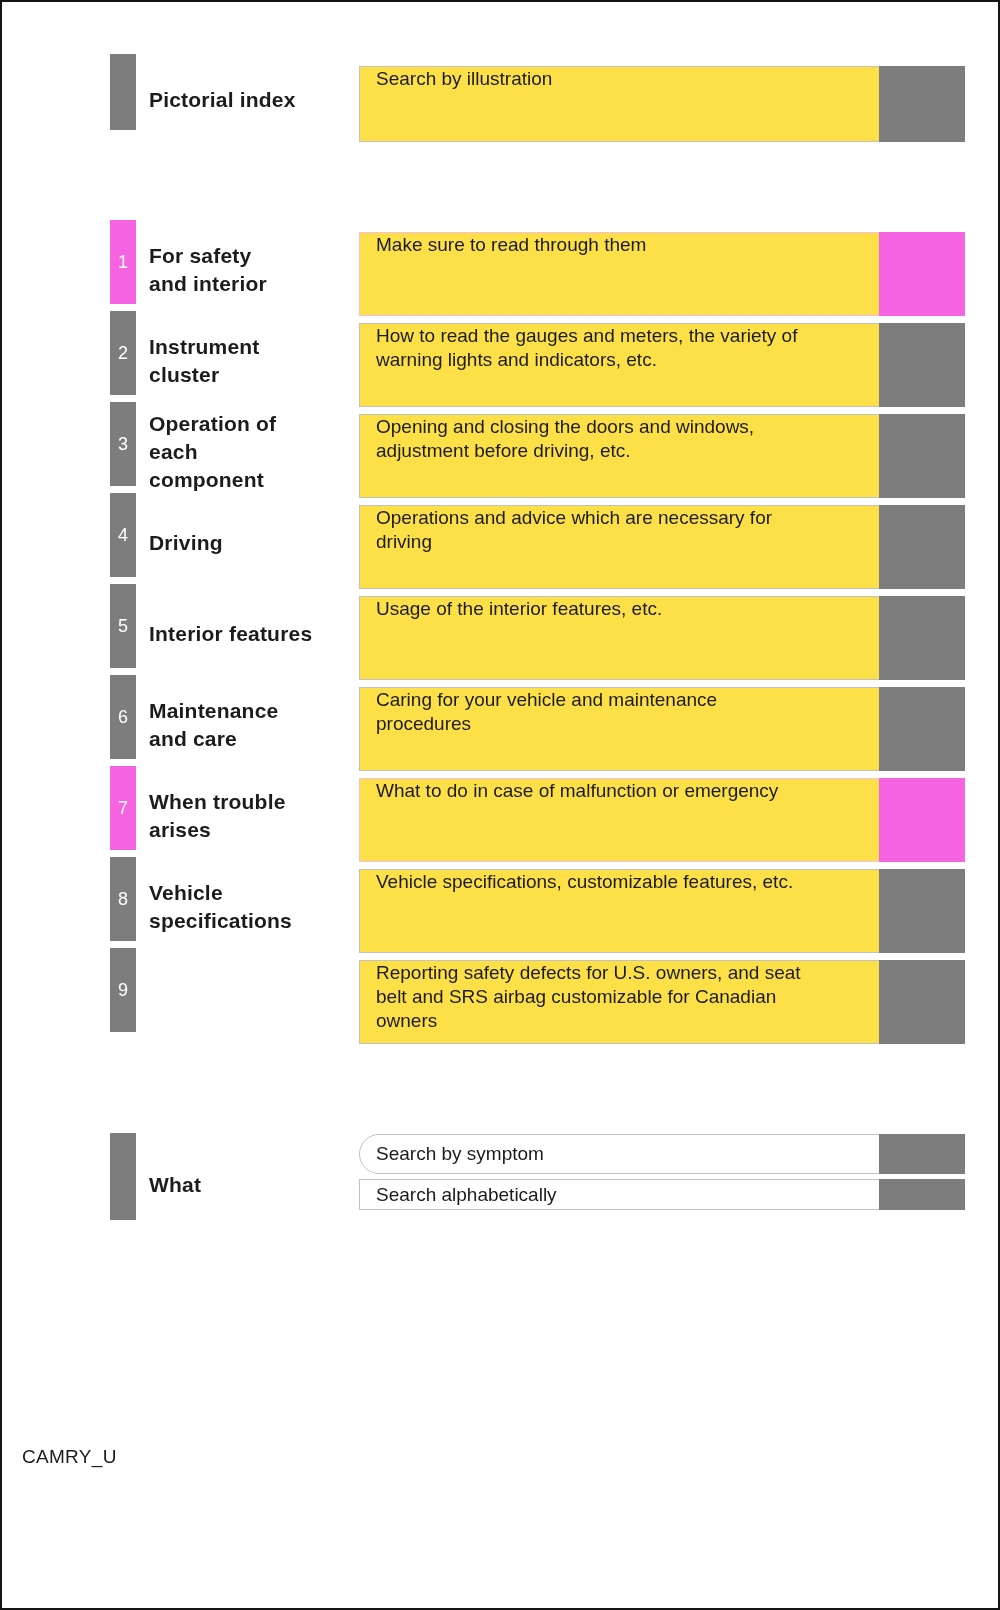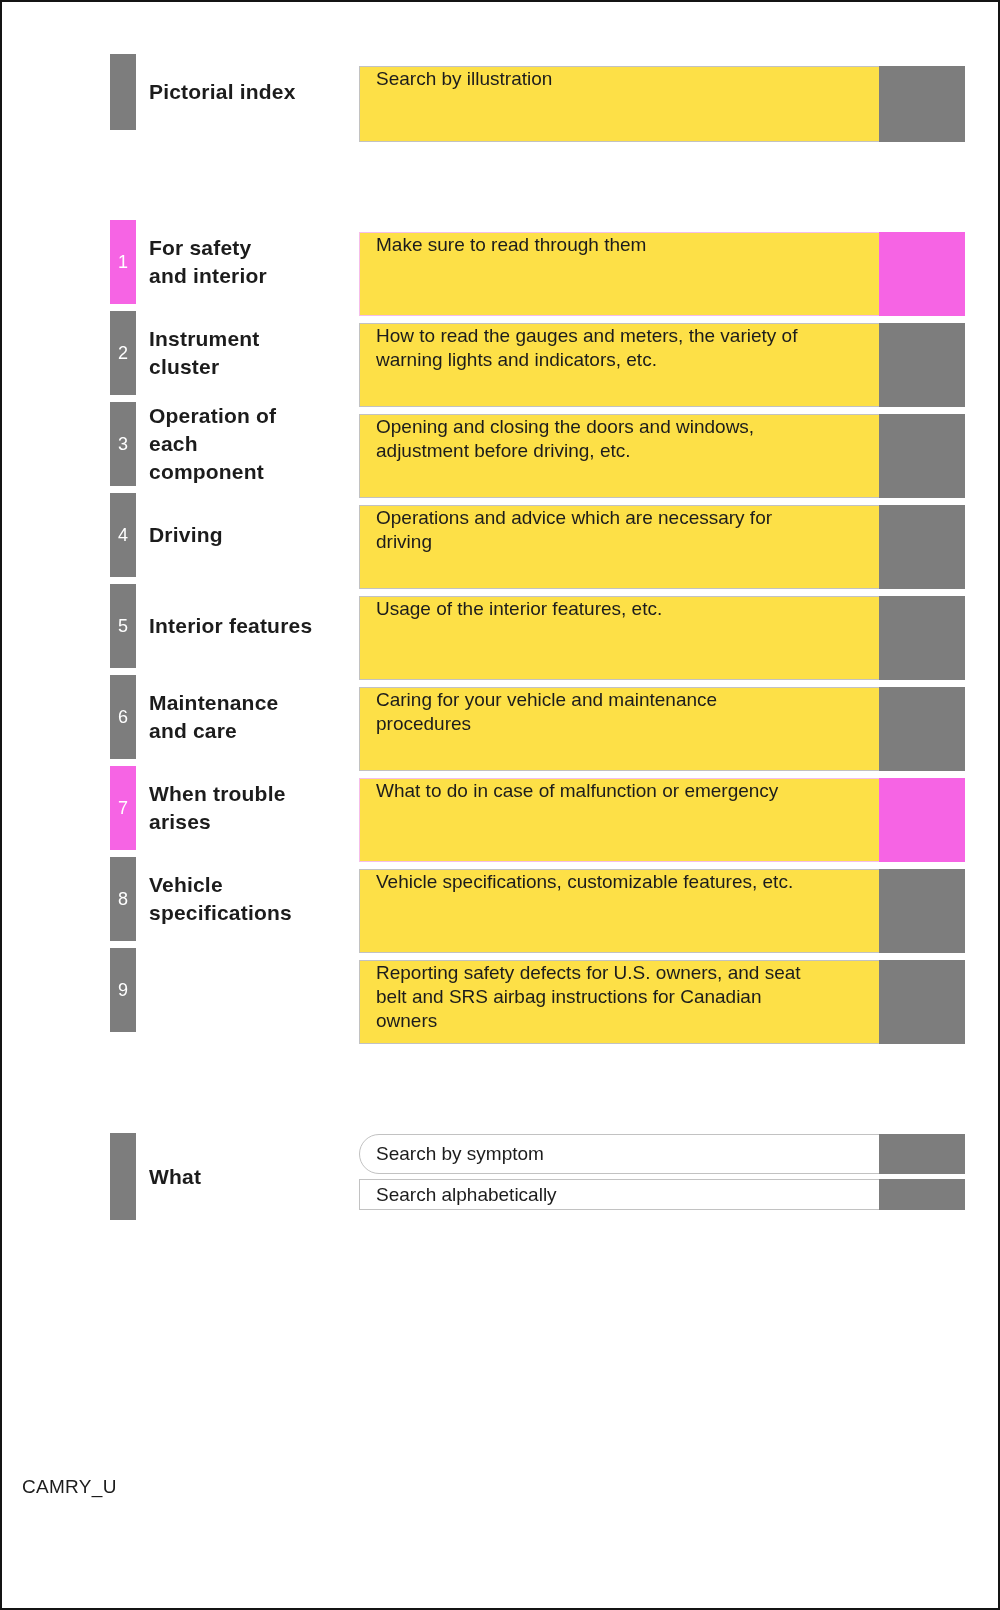--- a/index.html
+++ b/index.html
@@ -26,21 +26,21 @@
     display:flex;align-items:center;justify-content:center;
   }
   .numbar .num{
     color:#fff;
     font-size:18px;
     line-height:1;
   }
   .numbar.accent{background:var(--accent);}
   .title{
     position:absolute;
-    left:147px;top:0;
+    left:147px;top:8px;
     width:200px;height:100%;
     display:flex;align-items:center;
     font-weight:bold;
     font-size:21px;
     line-height:28px;
     white-space:pre-line;
     letter-spacing:0.2px;
   }
   .descbox{
     position:absolute;
@@ -82,21 +82,20 @@
   }
   .index-row.first{top:1px;height:40px;border-radius:20px;}
   .index-row.second{top:46px;height:31px;}
   .index-row .tab{height:calc(100% + 2px);}
   .index-row .desc{line-height:22px;}
   .footer-code{
     position:absolute;
     left:20px;top:1444px;
     font-size:19px;
     letter-spacing:0.3px;
-    margin-top:30px;
   }
 </style>
 </head>
 <body>
 
 <div class="page">
 
   <div class="row header">
     <div class="numbar"></div>
     <div class="title">Pictorial index</div>
@@ -204,21 +203,21 @@
       <div class="tab"></div>
     </div>
   </div>
 
   <div class="row" style="top:946px">
     <div class="numbar">
         <span class="num">9</span>
       </div>
     <div class="descbox">
       <div class="desc">Reporting safety defects for U.S. owners, and seat
-belt and SRS airbag instructions for Canadian
+belt and SRS airbag customizable for Canadian
 owners</div>
       <div class="tab"></div>
     </div>
   </div>
 
   <div class="index-block">
     <div class="numbar"></div>
     <div class="title" style="height:87px">What</div>
     <div class="index-rows">
       <div class="index-row first">

